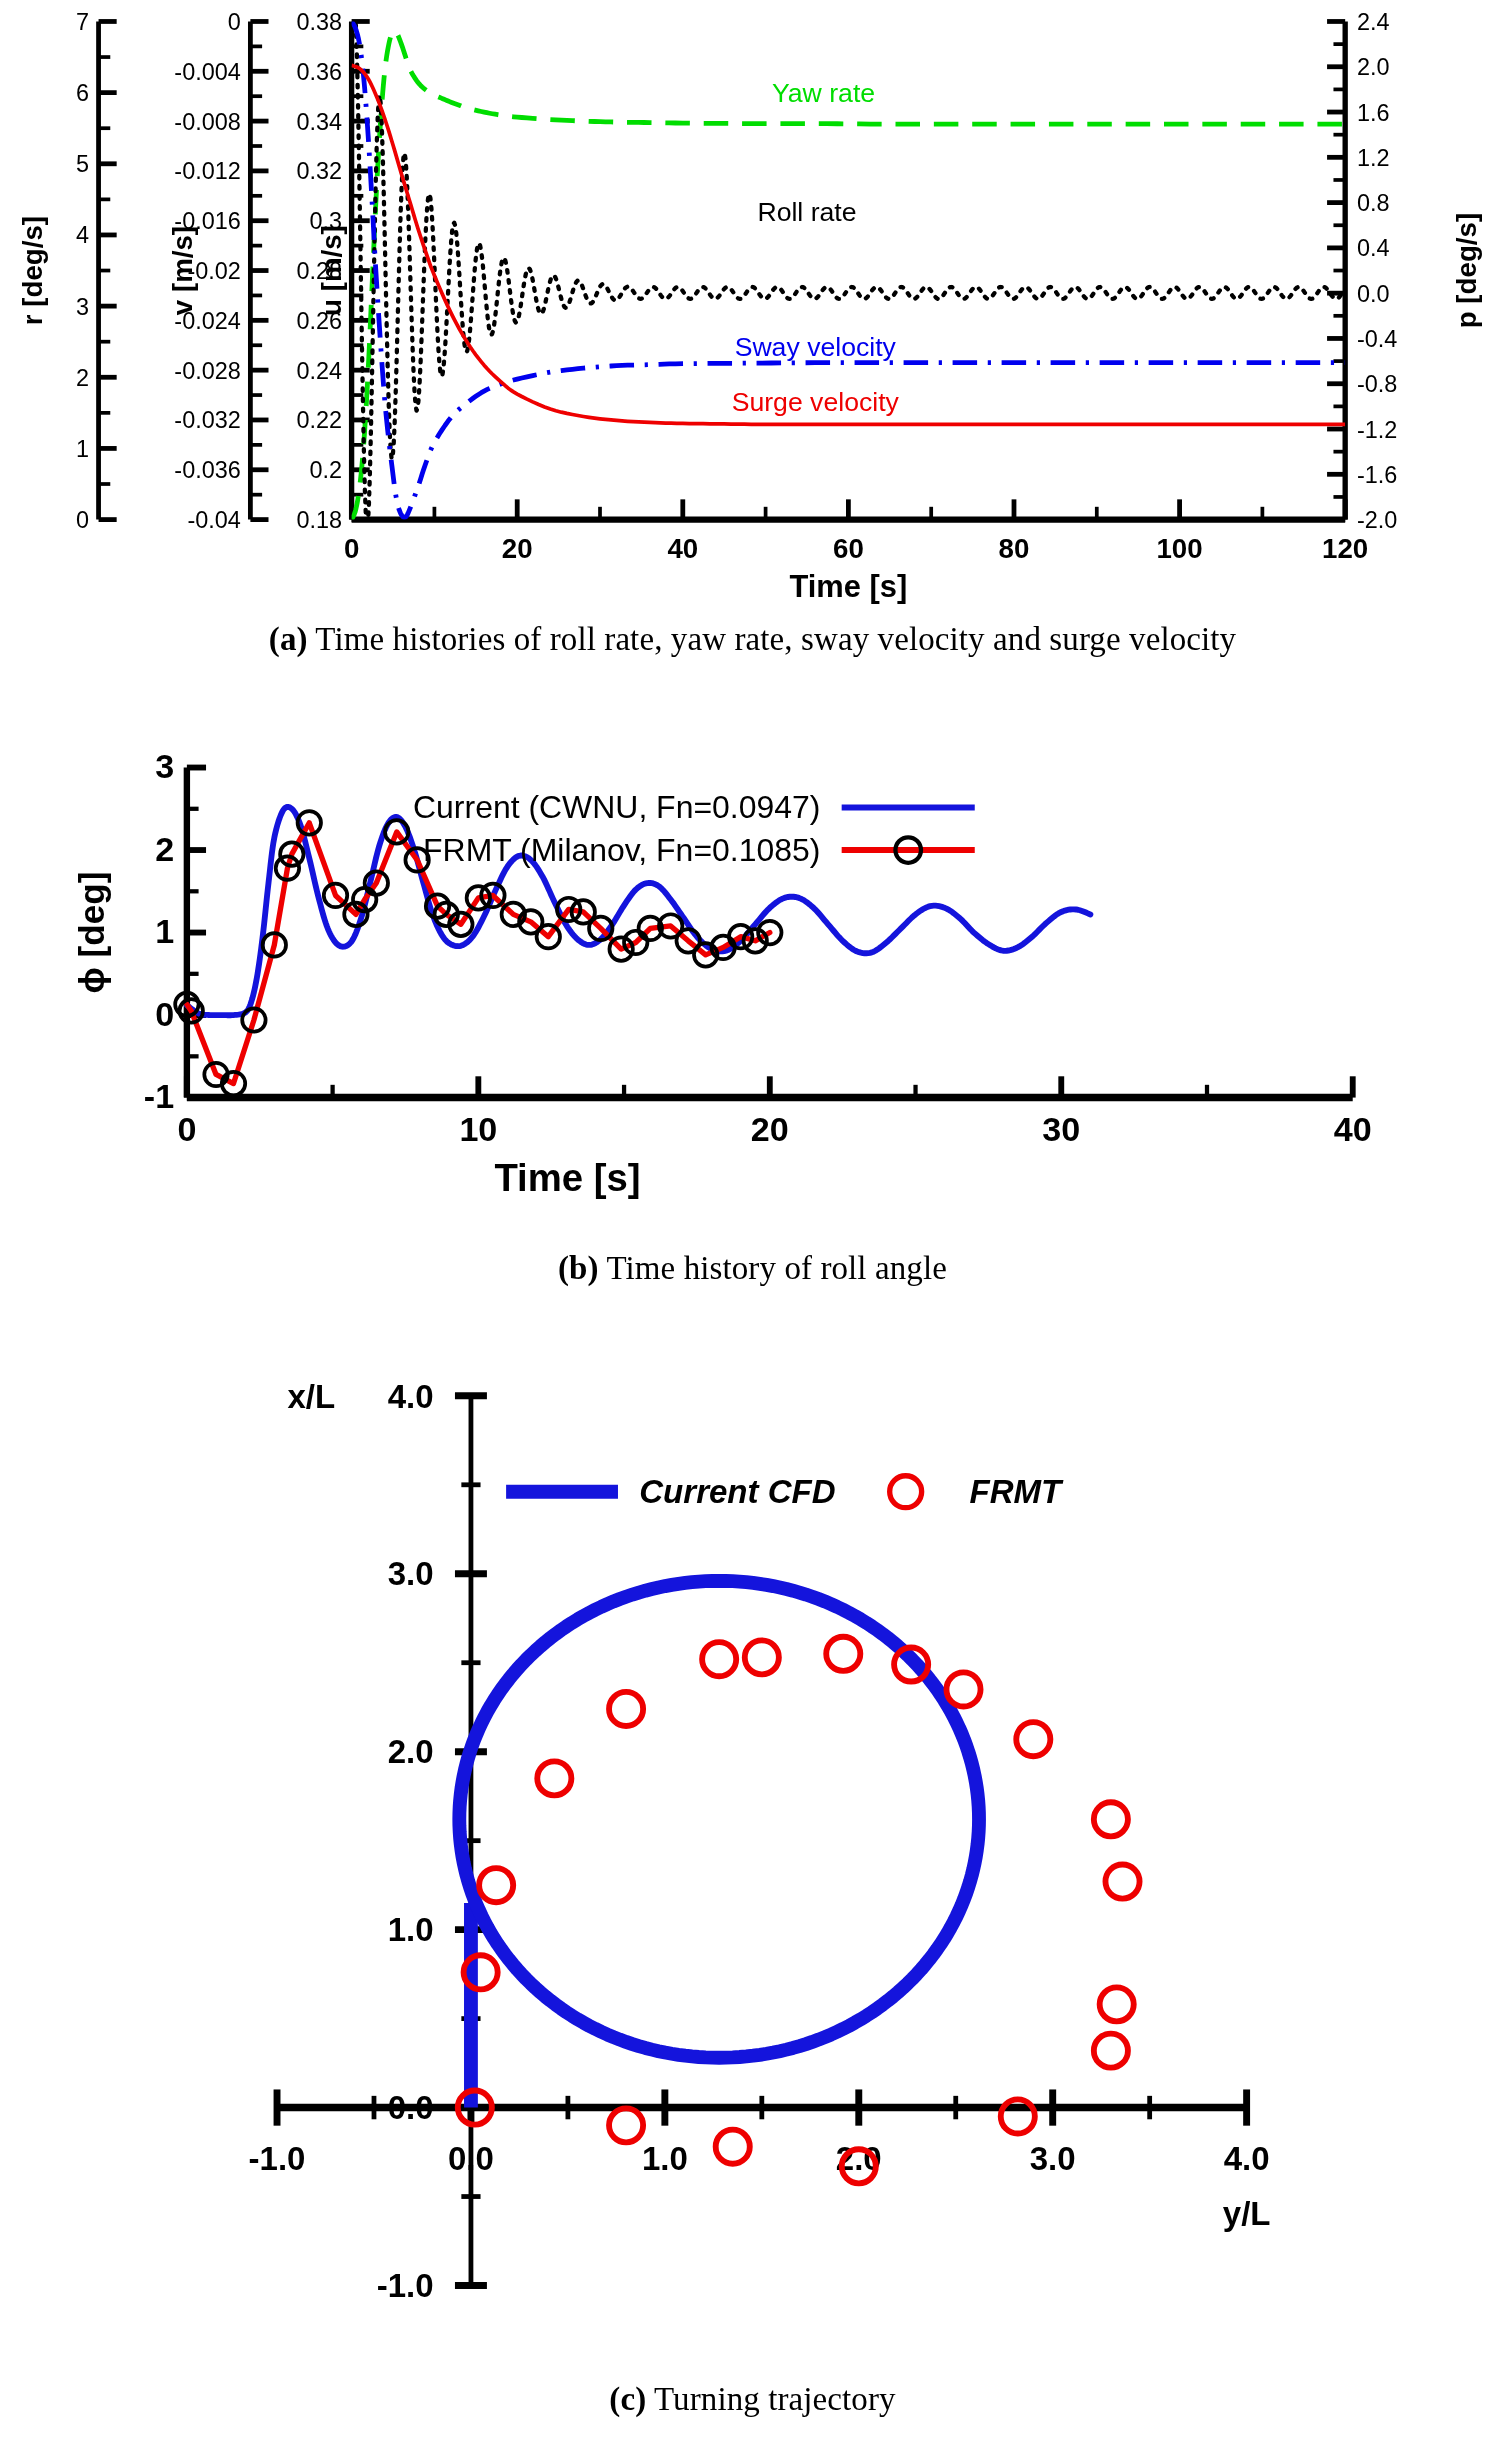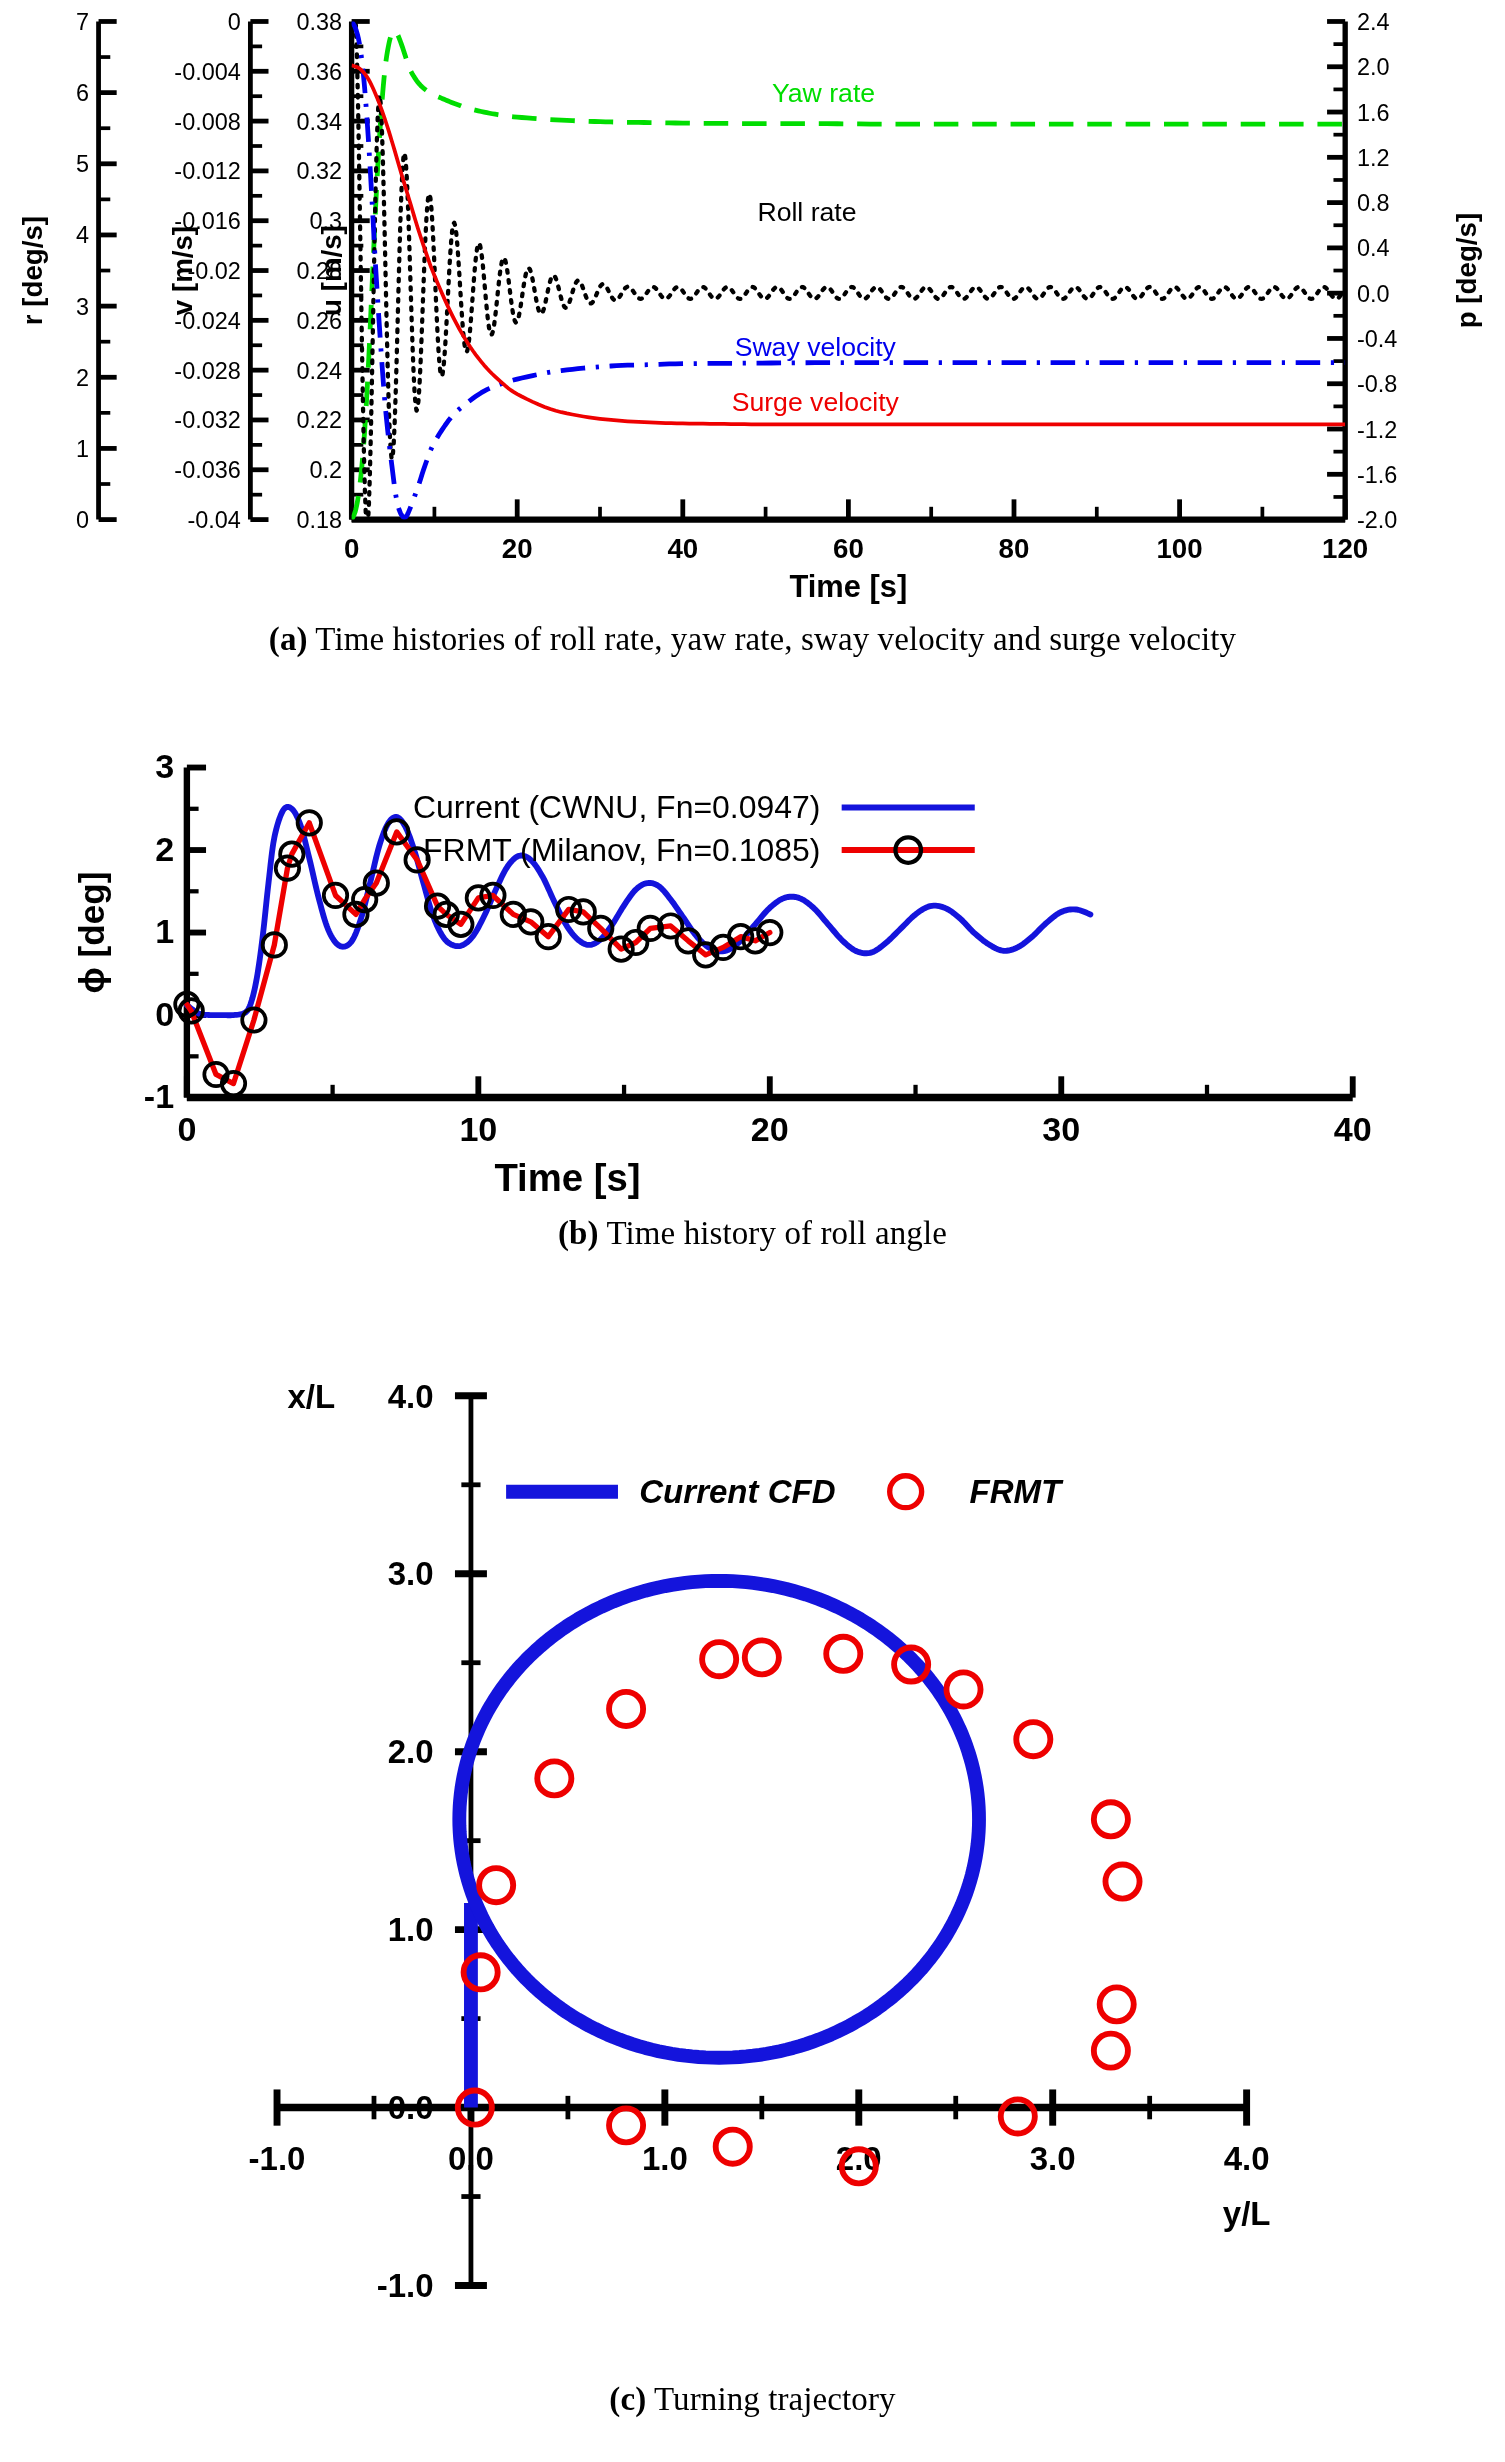--- a/index.html
+++ b/index.html
@@ -279,21 +279,21 @@
         </g>
         <g>
           <text x="1540" y="235" font-size="60" font-family="&quot;Liberation Sans&quot;, sans-serif" font-weight="normal" text-anchor="end" fill="#000">Current (CWNU, Fn=0.0947)</text>
           <line x1="1580" y1="215" x2="1830" y2="215" stroke="#1414dc" stroke-width="11"></line>
           <text x="1540" y="315" font-size="60" font-family="&quot;Liberation Sans&quot;, sans-serif" font-weight="normal" text-anchor="end" fill="#000">FRMT (Milanov, Fn=0.1085)</text>
           <line x1="1580" y1="295" x2="1830" y2="295" stroke="#ee0000" stroke-width="11"></line>
           <circle cx="1705" cy="295" r="24" fill="none" stroke="#000" stroke-width="8"></circle>
         </g>
       </svg>
   </div>
-  <div class="cap" style="top:1215px;text-align:center;">
+  <div class="cap" style="top:1250px;text-align:center;">
     <b>(b)</b><span> Time history of roll angle</span>
   </div>
 
   <div class="panel" style="left:0;top:1321px;width:1505px;height:1034px;">
     <svg id="svg-c" width="1505" height="1034" viewBox="0 0 2825 1940">
         <g>
           <line x1="884" y1="140" x2="884" y2="1810" stroke="#000" stroke-width="9"></line>
           <line x1="520" y1="1476" x2="2340" y2="1476" stroke="#000" stroke-width="14"></line>
           <line x1="854" y1="1810" x2="914" y2="1810" stroke="#000" stroke-width="13"></line>
           <text x="814" y="1832" font-size="62" font-family="&quot;Liberation Sans&quot;, sans-serif" font-weight="bold" text-anchor="end" fill="#000">-1.0</text>

